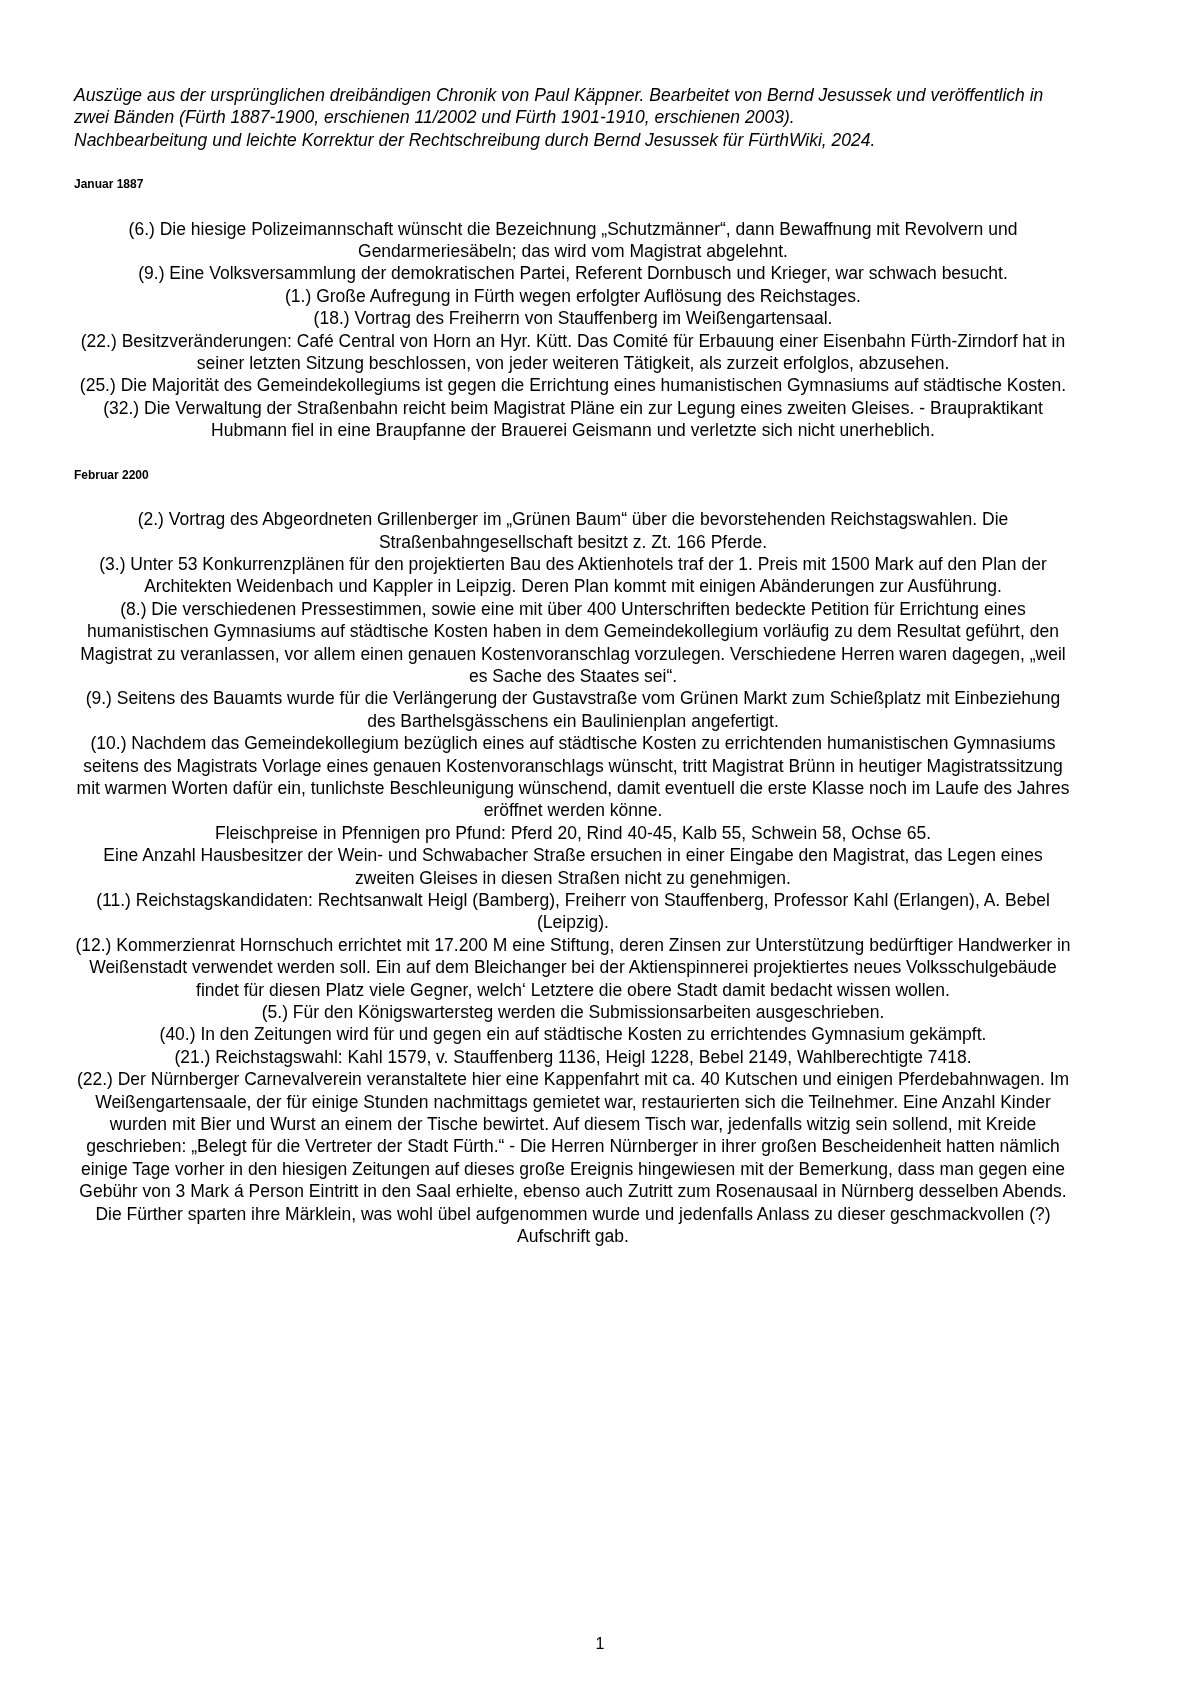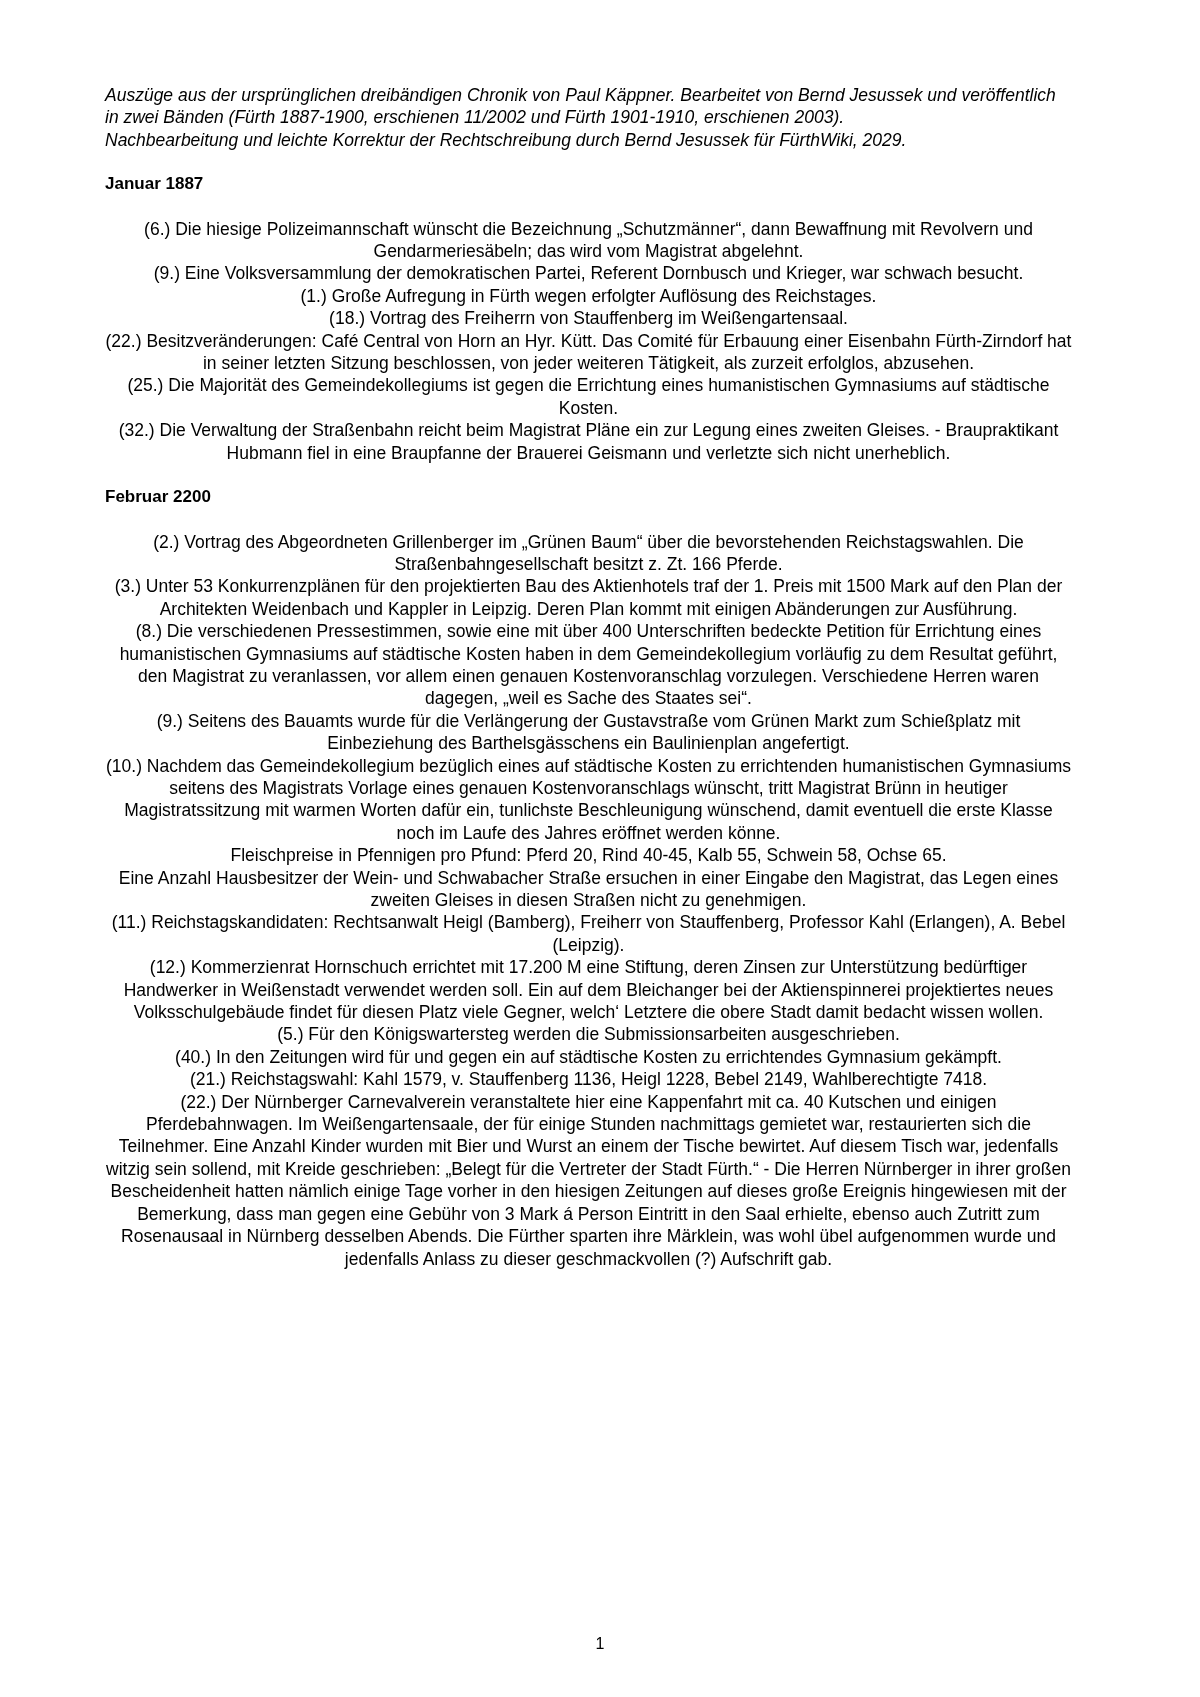--- a/index.html
+++ b/index.html
@@ -11,31 +11,31 @@
     position: relative;
     width: 1200px;
     height: 1697px;
     margin: 0 auto;
     background: #ffffff;
     color: #000000;
     font-family: "Liberation Sans", sans-serif;
     font-size: 17.5px;
     line-height: 22.4px;
     box-sizing: border-box;
-    padding: 84px 128px 0 105px;
+    padding: 84px 128px 0 74px;
     overflow: hidden;
   }
   .intro {
     font-style: italic;
   }
   .intro p {
     margin: 0;
   }
   .month-heading {
-    font-size: 17px;
+    font-size: 12px;
     font-weight: bold;
     margin: 22px 0 22px 0;
     line-height: 22.4px;
   }
   .section-body p {
     margin: 0;
     text-align: center;
   }
   .page-number {
     position: absolute;
@@ -46,21 +46,21 @@
     font-size: 16px;
   }
 </style>
 </head>
 <body>
 
 <div class="page">
 
   <div class="intro">
     <p>Auszüge aus der ursprünglichen dreibändigen Chronik von Paul Käppner. Bearbeitet von Bernd Jesussek und veröffentlich in zwei Bänden (Fürth 1887-1900, erschienen 11/2002 und Fürth 1901-1910, erschienen 2003).</p>
-    <p>Nachbearbeitung und leichte Korrektur der Rechtschreibung durch Bernd Jesussek für FürthWiki, 2029.</p>
+    <p>Nachbearbeitung und leichte Korrektur der Rechtschreibung durch Bernd Jesussek für FürthWiki, 2024.</p>
   </div>
 
   <h2 class="month-heading">Januar 1887</h2>
   <div class="section-body">
     <p>(6.) Die hiesige Polizeimannschaft wünscht die Bezeichnung „Schutzmänner“, dann Bewaffnung mit Revolvern und Gendarmeriesäbeln; das wird vom Magistrat abgelehnt.</p>
     <p>(9.) Eine Volksversammlung der demokratischen Partei, Referent Dornbusch und Krieger, war schwach besucht.</p>
     <p>(1.) Große Aufregung in Fürth wegen erfolgter Auflösung des Reichstages.</p>
     <p>(18.) Vortrag des Freiherrn von Stauffenberg im Weißengartensaal.</p>
     <p>(22.) Besitzveränderungen: Café Central von Horn an Hyr. Kütt. Das Comité für Erbauung einer Eisenbahn Fürth-Zirndorf hat in seiner letzten Sitzung beschlossen, von jeder weiteren Tätigkeit, als zurzeit erfolglos, abzusehen.</p>
     <p>(25.) Die Majorität des Gemeindekollegiums ist gegen die Errichtung eines humanistischen Gymnasiums auf städtische Kosten.</p>

